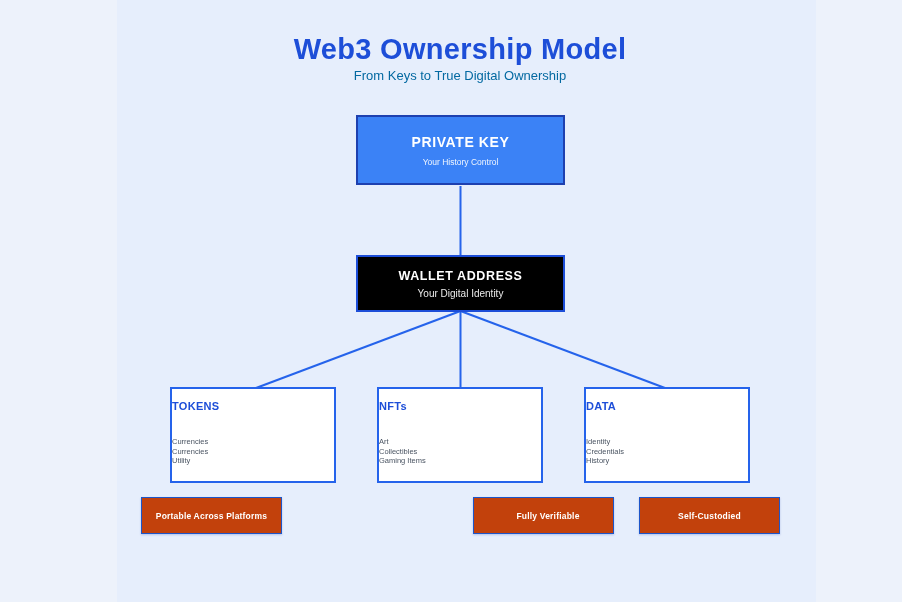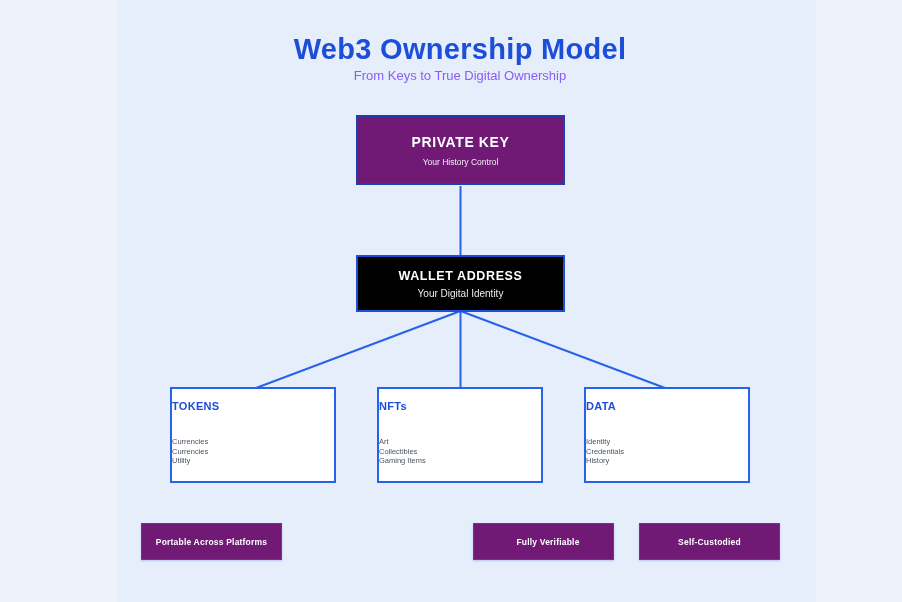--- a/index.html
+++ b/index.html
@@ -18,30 +18,30 @@
     background:#e6eefc;
   }
   .centered{position:absolute;transform:translateX(-50%);white-space:nowrap;}
   .page-title{
     left:460px;top:33px;
     font-size:29px;font-weight:bold;color:#1d4ed8;
     letter-spacing:0.3px;
   }
   .page-subtitle{
     left:460px;top:68px;
-    font-size:13px;color:#8b5cf6;
+    font-size:13px;color:#0369a1;
   }
   .node{
     position:absolute;box-sizing:border-box;
     display:flex;flex-direction:column;align-items:center;justify-content:center;
     text-align:center;
   }
   .node-primary{
     left:356px;top:115px;width:209px;height:70px;
-    background:#701a75;border:2px solid #1e40af;
+    background:#3b82f6;border:2px solid #1e40af;
   }
   .node-secondary{
     left:356px;top:255px;width:209px;height:57px;
     background:#000000;border:2px solid #1d4ed8;
   }
   .node-title{
     color:#ffffff;font-weight:bold;font-size:14px;letter-spacing:0.6px;
   }
   .node-secondary .node-title{font-size:12.5px;}
   .node-sub{
@@ -64,22 +64,22 @@
   .cat-title{
     margin-top:11px;
     font-size:11px;font-weight:bold;color:#1d4ed8;letter-spacing:0.3px;
   }
   .cat-items{
     margin-top:25px;
     font-size:7.5px;line-height:9.5px;color:#4b5563;
   }
   .cat-items div{white-space:nowrap;}
   .badge{
-    position:absolute;top:523px;width:141px;height:37px;box-sizing:border-box;
-    background:#701a75;border:1px solid #1d55c8;
+    position:absolute;top:497px;width:141px;height:37px;box-sizing:border-box;
+    background:#c2410c;border:1px solid #1d55c8;
     display:flex;align-items:center;justify-content:center;
     color:#ffffff;font-size:8.5px;font-weight:bold;letter-spacing:0.2px;
     box-shadow:0 1px 2px rgba(30,64,175,0.25);
   }
   .badge-1{left:141px;}
   .badge-2{left:307px;}
   .badge-3{left:473px;padding-left:9px;}
   .badge-4{left:639px;}
 </style>
 </head>

